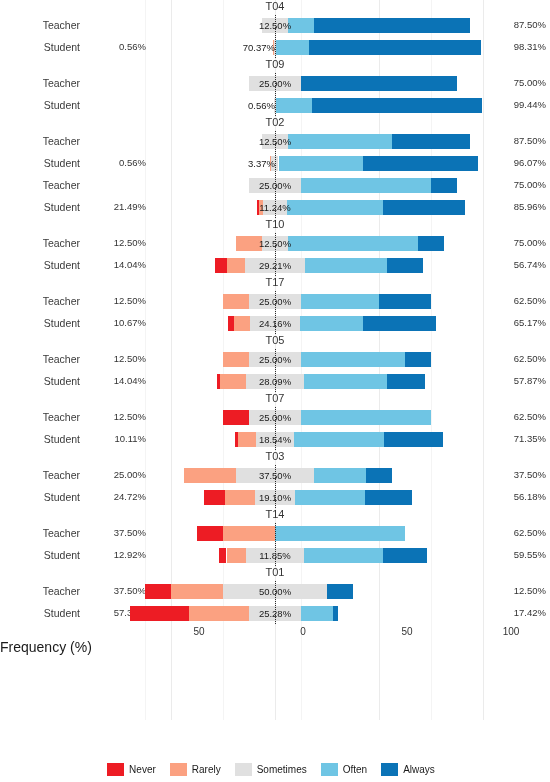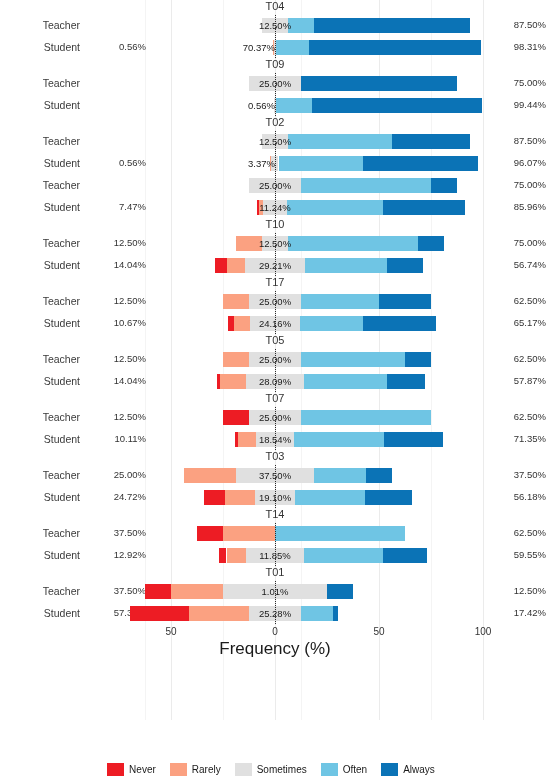--- a/index.html
+++ b/index.html
@@ -69,24 +69,25 @@
     position:absolute;top:1px;height:21px;width:0;
     border-left:1px dotted #2b2b2b;
   }
 
   
   .axis{position:relative;height:30px;}
   .tick{
     position:absolute;top:2px;
     font-size:10px;color:#333;
     transform:translateX(-50%);
+    margin-left:28px;
   }
   .axis-title{
     position:absolute;top:15px;left:0;width:550px;
-    text-align:center;font-size:17px;color:#1a1a1a;
+    font-size:14px;color:#1a1a1a;
   }
 
   
   .legend{
     position:absolute;left:0;right:0;bottom:6px;
     display:flex;justify-content:center;align-items:center;
     gap:6px;
   }
   .legend-item{display:flex;align-items:center;gap:5px;margin-right:8px;}
   .swatch{width:17px;height:13px;display:inline-block;}
@@ -201,21 +202,21 @@
           <div class="plot">
             <div class="seg sometimes" style="left: 249px; width: 52px;"></div>
             <div class="seg often" style="left: 301px; width: 130px;"></div>
             <div class="seg always" style="left: 431px; width: 26px;"></div>
             <div class="inlabel" style="left: 275px; transform: translateX(-50%);">25.00%</div>
             <div class="zeroline" style="left: 275px;"></div>
           </div>
         </div>
         <div class="row">
           <div class="rowlabel">Student</div>
-          <div class="leftval">7.47%</div>
+          <div class="leftval">21.49%</div>
           <div class="rightval">85.96%</div>
           <div class="plot">
             <div class="seg never" style="left: 257.466px; width: 1.2px;"></div>
             <div class="seg rarely" style="left: 258.63px; width: 4.68px;"></div>
             <div class="seg sometimes" style="left: 263.31px; width: 23.3792px;"></div>
             <div class="seg often" style="left: 286.69px; width: 95.8256px;"></div>
             <div class="seg always" style="left: 382.515px; width: 82.9712px;"></div>
             <div class="inlabel" style="left: 275px; transform: translateX(-50%);">11.24%</div>
             <div class="zeroline" style="left: 275px;"></div>
           </div>
@@ -416,21 +417,21 @@
       <div class="rows">
         <div class="row">
           <div class="rowlabel">Teacher</div>
           <div class="leftval">37.50%</div>
           <div class="rightval">12.50%</div>
           <div class="plot">
             <div class="seg never" style="left: 145px; width: 26px;"></div>
             <div class="seg rarely" style="left: 171px; width: 52px;"></div>
             <div class="seg sometimes" style="left: 223px; width: 104px;"></div>
             <div class="seg always" style="left: 327px; width: 26px;"></div>
-            <div class="inlabel" style="left: 275px; transform: translateX(-50%);">1.01%</div>
+            <div class="inlabel" style="left: 275px; transform: translateX(-50%);">50.00%</div>
             <div class="zeroline" style="left: 275px;"></div>
           </div>
         </div>
         <div class="row">
           <div class="rowlabel">Student</div>
           <div class="leftval">57.30%</div>
           <div class="rightval">17.42%</div>
           <div class="plot">
             <div class="seg never" style="left: 129.525px; width: 59.592px;"></div>
             <div class="seg rarely" style="left: 189.117px; width: 59.592px;"></div>

